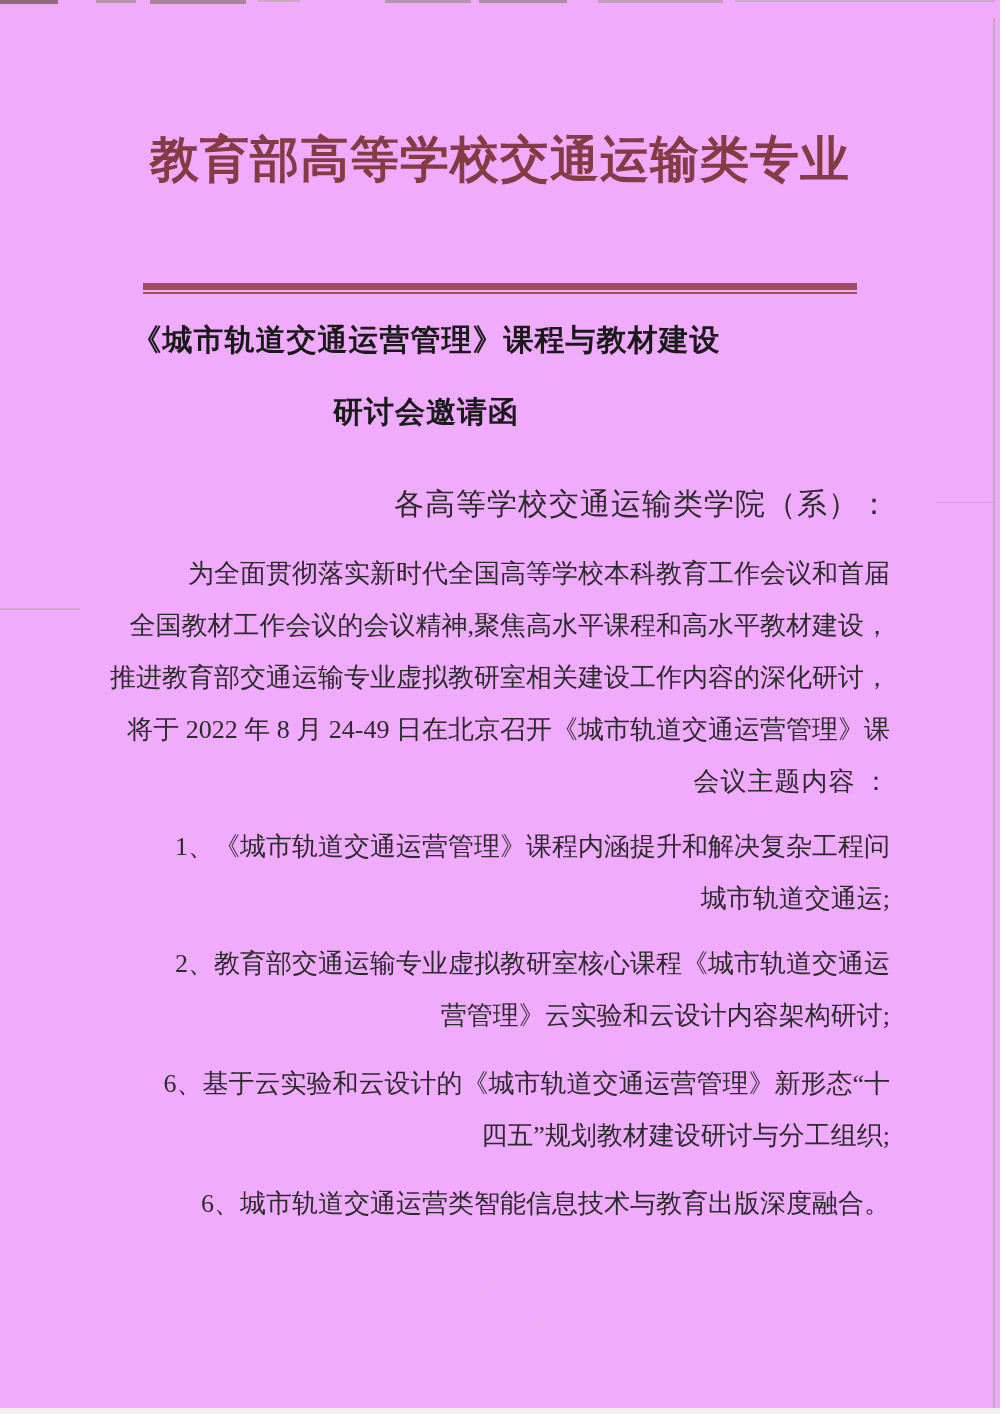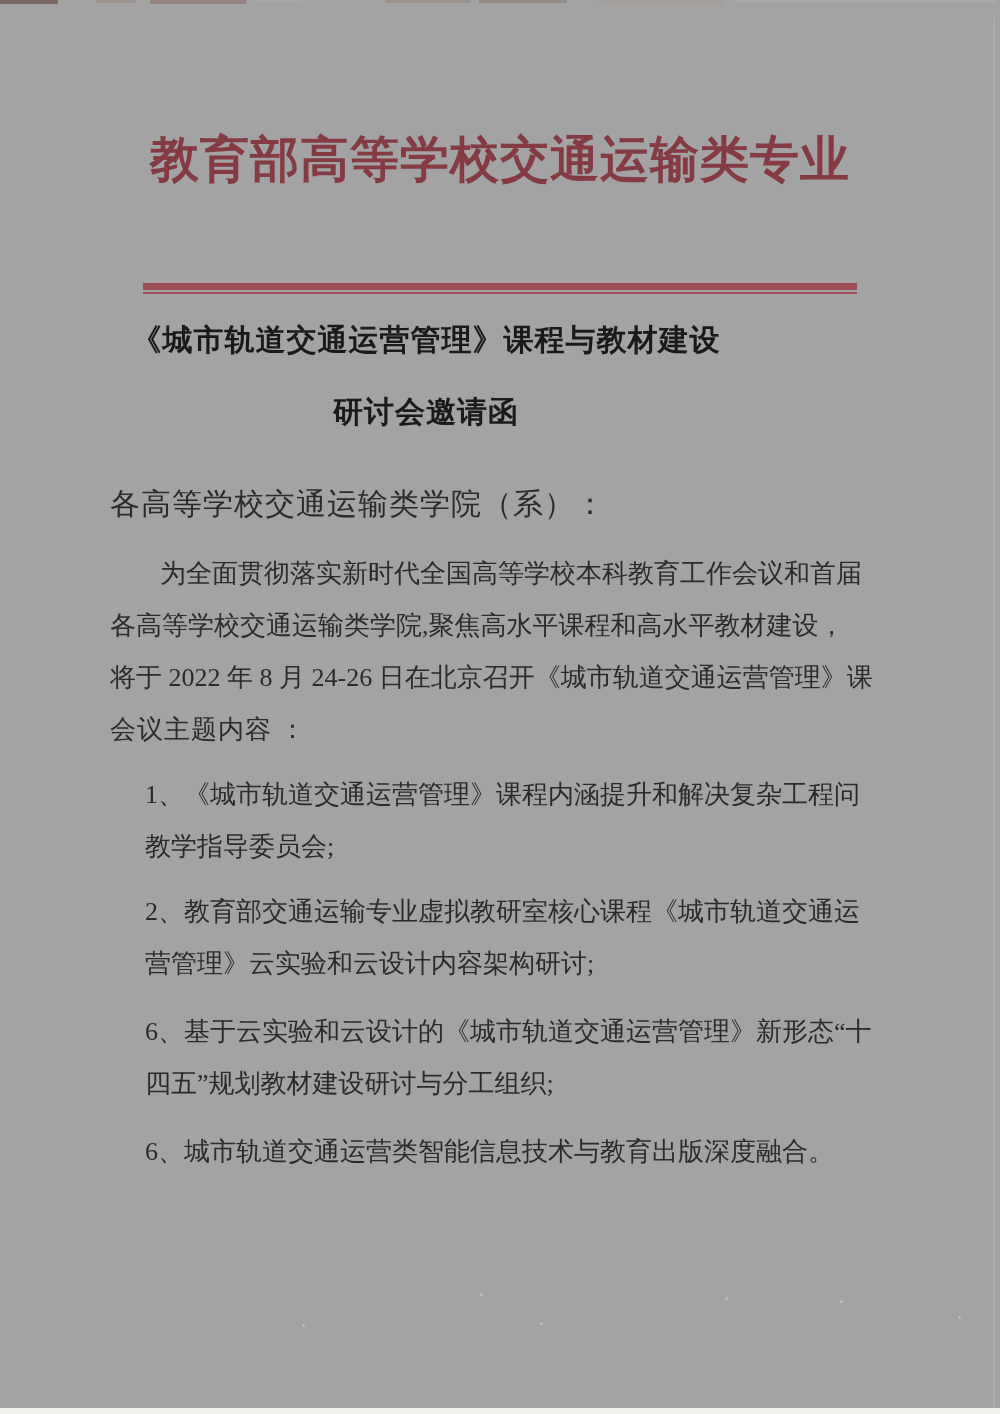--- a/index.html
+++ b/index.html
@@ -5,21 +5,21 @@
   html,body{margin:0;padding:0;}
   body{
     width:1000px;height:1414px;
     background:#ffffff;
     font-family:"Liberation Serif", serif;
     position:relative;
     overflow:hidden;
   }
   .page{
     position:absolute;left:0;top:0;width:1000px;height:1414px;
-    background:#a3a3a3;
+    background:#f0abfc;
   }
   
   .letterhead{
     position:absolute;top:122px;left:0;width:1000px;
     text-align:center;
     color:#843b44;
     font-weight:bold;
     font-size:49px;
     line-height:76px;
     letter-spacing:1px;
@@ -40,20 +40,21 @@
     line-height:72px;
     letter-spacing:1px;
     white-space:nowrap;
   }
   
   .doc-body{
     position:absolute;top:478px;left:110px;width:780px;
     color:#2b2b2b;
     font-size:26px;
     line-height:52px;
+    text-align:right;
   }
   .doc-body p{margin:0;white-space:nowrap;}
   .salutation{font-size:30px;letter-spacing:1px;}
   .para{margin-top:18px;}
   .first-indent{text-indent:50px;}
   .topics-heading{margin-top:15px;margin-left:48px;letter-spacing:1px;}
   .topic{margin-left:35px;}
   .topic-1,.topic-2{margin-top:13px;}
   .topic-3,.topic-4{margin-top:16px;}
   
@@ -114,29 +115,30 @@
   <div class="subtitle">
     <div>《城市轨道交通运营管理》课程与教材建设</div>
     <div>研讨会邀请函</div>
   </div>
 
   <div class="doc-body">
     <p class="salutation">各高等学校交通运输类学院（系）：</p>
 
     <div class="para">
       <p class="first-indent">为全面贯彻落实新时代全国高等学校本科教育工作会议和首届</p>
-      <p>各高等学校交通运输类学院,聚焦高水平课程和高水平教材建设，</p>
-      <p>将于 2022 年 8 月 24-26 日在北京召开《城市轨道交通运营管理》课</p>
+      <p>全国教材工作会议的会议精神,聚焦高水平课程和高水平教材建设，</p>
+      <p>推进教育部交通运输专业虚拟教研室相关建设工作内容的深化研讨，</p>
+      <p>将于 2022 年 8 月 24-49 日在北京召开《城市轨道交通运营管理》课</p>
     </div>
 
     <p class="topics-heading">会议主题内容 ：</p>
 
     <div class="topic topic-1">
       <p>1、《城市轨道交通运营管理》课程内涵提升和解决复杂工程问</p>
-      <p>教学指导委员会;</p>
+      <p>城市轨道交通运;</p>
     </div>
 
     <div class="topic topic-2">
       <p>2、教育部交通运输专业虚拟教研室核心课程《城市轨道交通运</p>
       <p>营管理》云实验和云设计内容架构研讨;</p>
     </div>
 
     <div class="topic topic-3">
       <p>6、基于云实验和云设计的《城市轨道交通运营管理》新形态“十</p>
       <p>四五”规划教材建设研讨与分工组织;</p>

